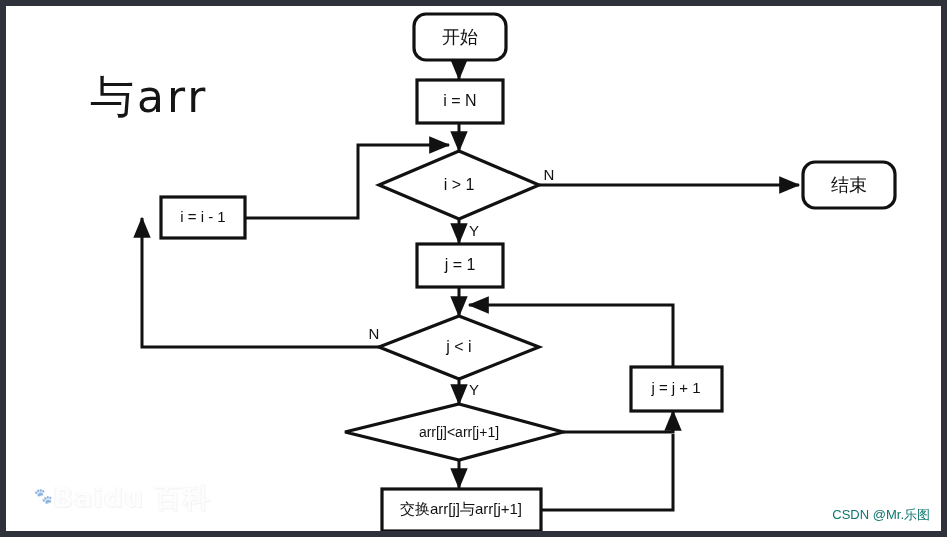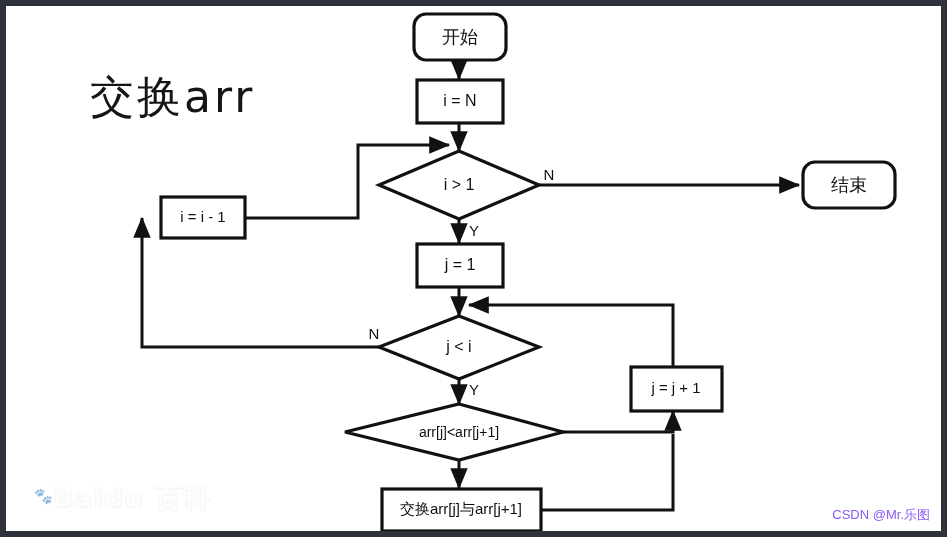--- a/index.html
+++ b/index.html
@@ -105,32 +105,32 @@
     font-size: 15px;
     letter-spacing: 0px;
     opacity: 0.85;
   }
   #csdn-credit {
     position: absolute;
     right: 11px;
     bottom: 7px;
     font-family: "Liberation Sans", "DejaVu Sans", sans-serif;
     font-size: 13px;
-    color: #8b5cf6;
+    color: #0f766e;
     white-space: nowrap;
     user-select: none;
   }
 </style>
 </head>
 <body>
 
 <div id="screenshot">
   <div id="canvas">
 
-    <div id="title">交换arr</div>
+    <div id="title">与arr</div>
 
     <svg id="diagram-svg" viewBox="0 0 935 525">
       <defs>
         <marker id="arrowhead" markerWidth="8" markerHeight="8" refX="6.6" refY="3.2" orient="auto" markerUnits="strokeWidth">
           <path d="M0,0.3 L7,3.2 L0,6.1 z" fill="#111111"></path>
         </marker>
       </defs>
 
       <g>
 

